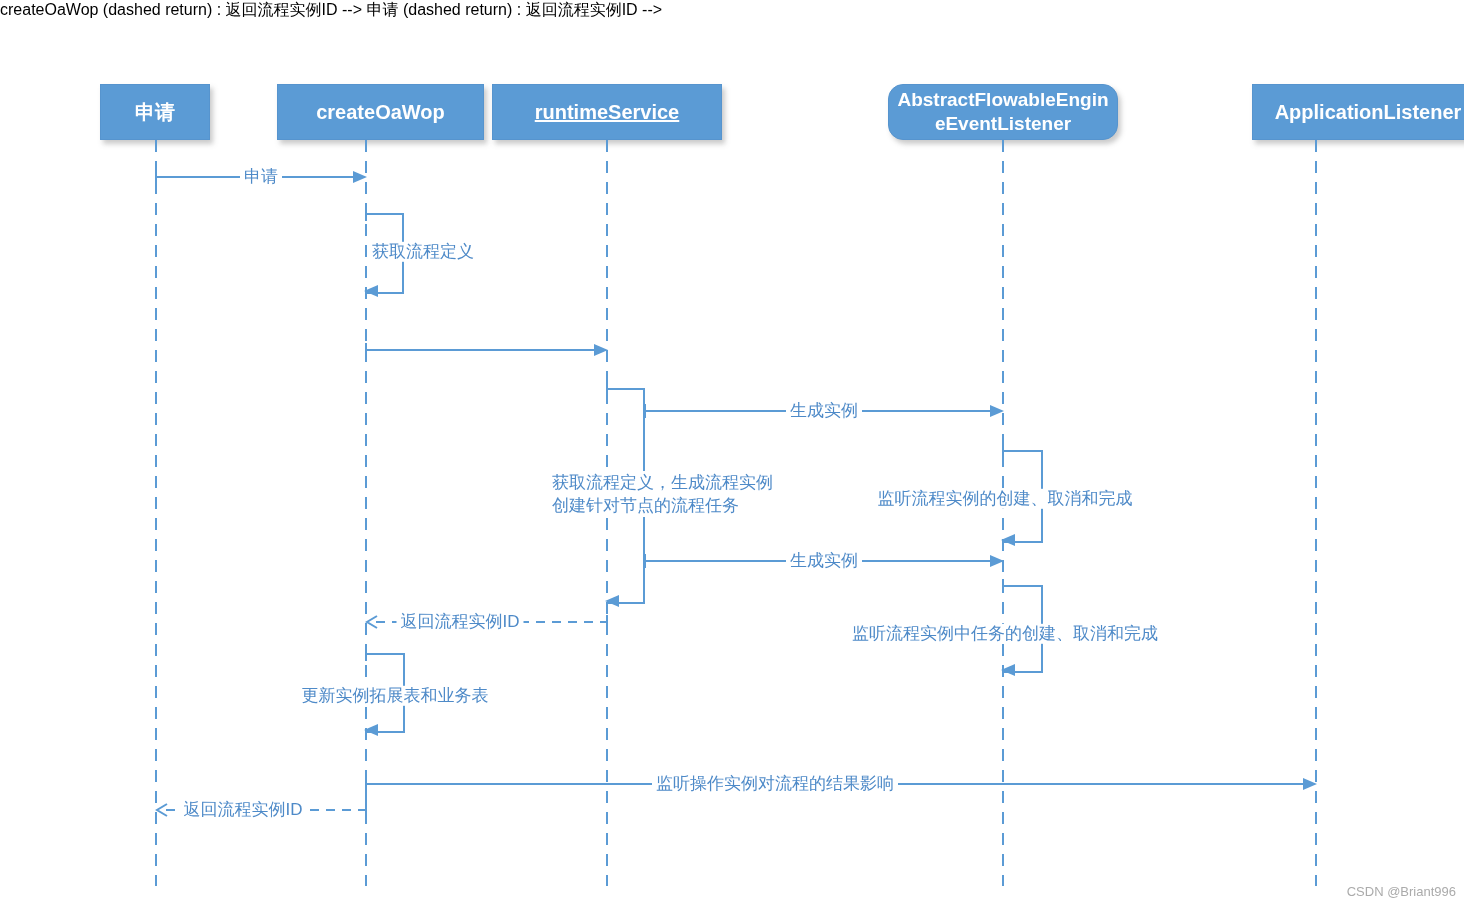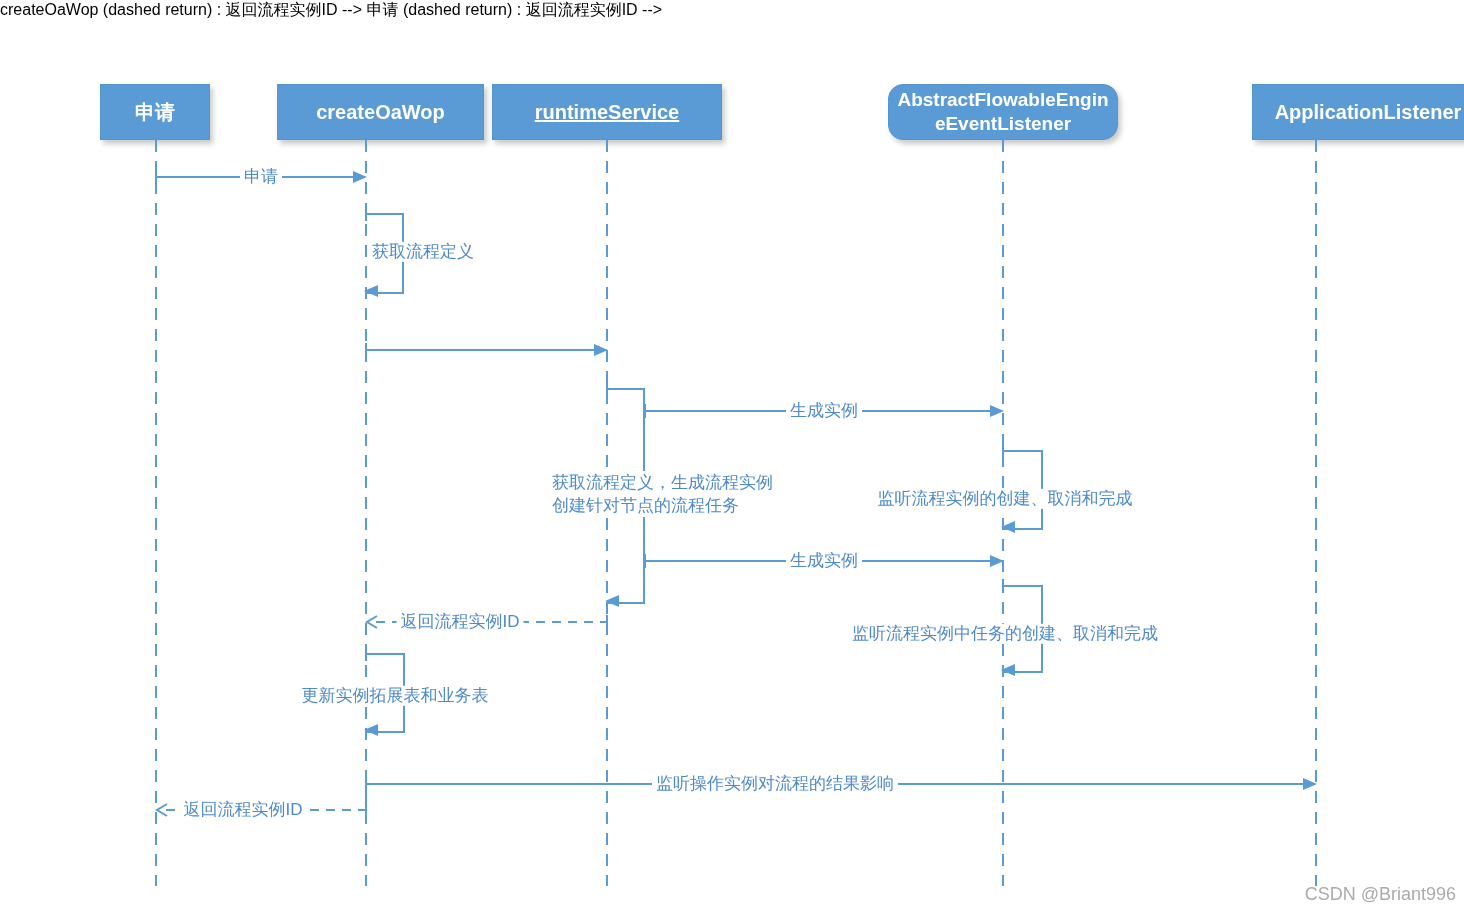--- a/index.html
+++ b/index.html
@@ -52,21 +52,21 @@
   .self .label {
     position:absolute; background:#fff; color:#4E8AC8; font-size:17px;
     white-space:nowrap; line-height:1.2; padding:0 2px;
   }
   .self .label-block {
     position:absolute; background:#fff; color:#4E8AC8; font-size:17px;
     line-height:23px;
   }
   .self .label-block span {display:block; white-space:nowrap;}
   
-  .watermark {position:absolute; right:8px; top:884px; color:#ABABAB; font-size:18px;}
+  .watermark {position:absolute; right:8px; top:884px; color:#ABABAB; font-size:13px;}
 </style>
 </head>
 <body>
 
 <div class="canvas">
 
   
   <div class="actor" style="left:100px; width:110px;">申请</div>
   <div class="actor" style="left:277px; width:207px;">createOaWop</div>
   <div class="actor" style="left:492px; width:230px;text-decoration:underline;">runtimeService</div>
@@ -114,21 +114,21 @@
 
   
   <div class="msg" style="left:645px; top:403px; width:358px;">
     <span class="tick-left"></span>
     <span class="line"></span>
     <span class="head-right"></span>
     <span class="label at50">生成实例</span>
   </div>
 
   
-  <div class="self" style="left:1003px; top:450px; width:40px; height:80px;">
+  <div class="self" style="left:1003px; top:450px; width:40px; height:93px;">
     <span class="tick"></span>
     <span class="head-left"></span>
     <span class="label" style="left:2px; top:47px; transform:translate(-50%,-50%);">监听流程实例的创建、取消和完成</span>
   </div>
 
   
   <div class="msg" style="left:645px; top:553px; width:358px;">
     <span class="tick-left"></span>
     <span class="line"></span>
     <span class="head-right"></span>

